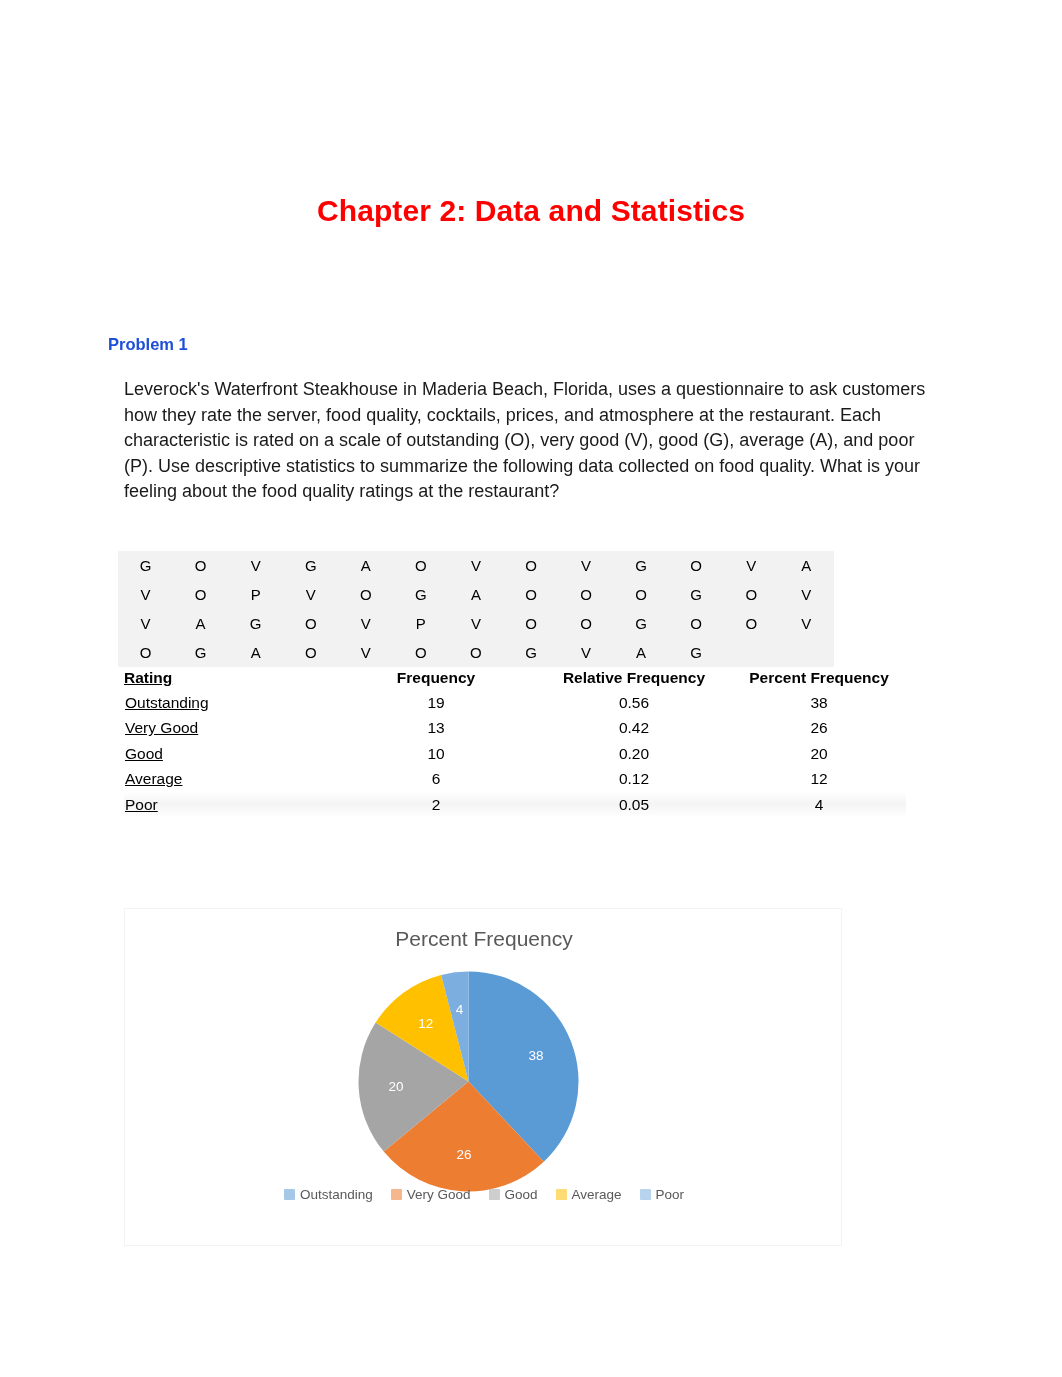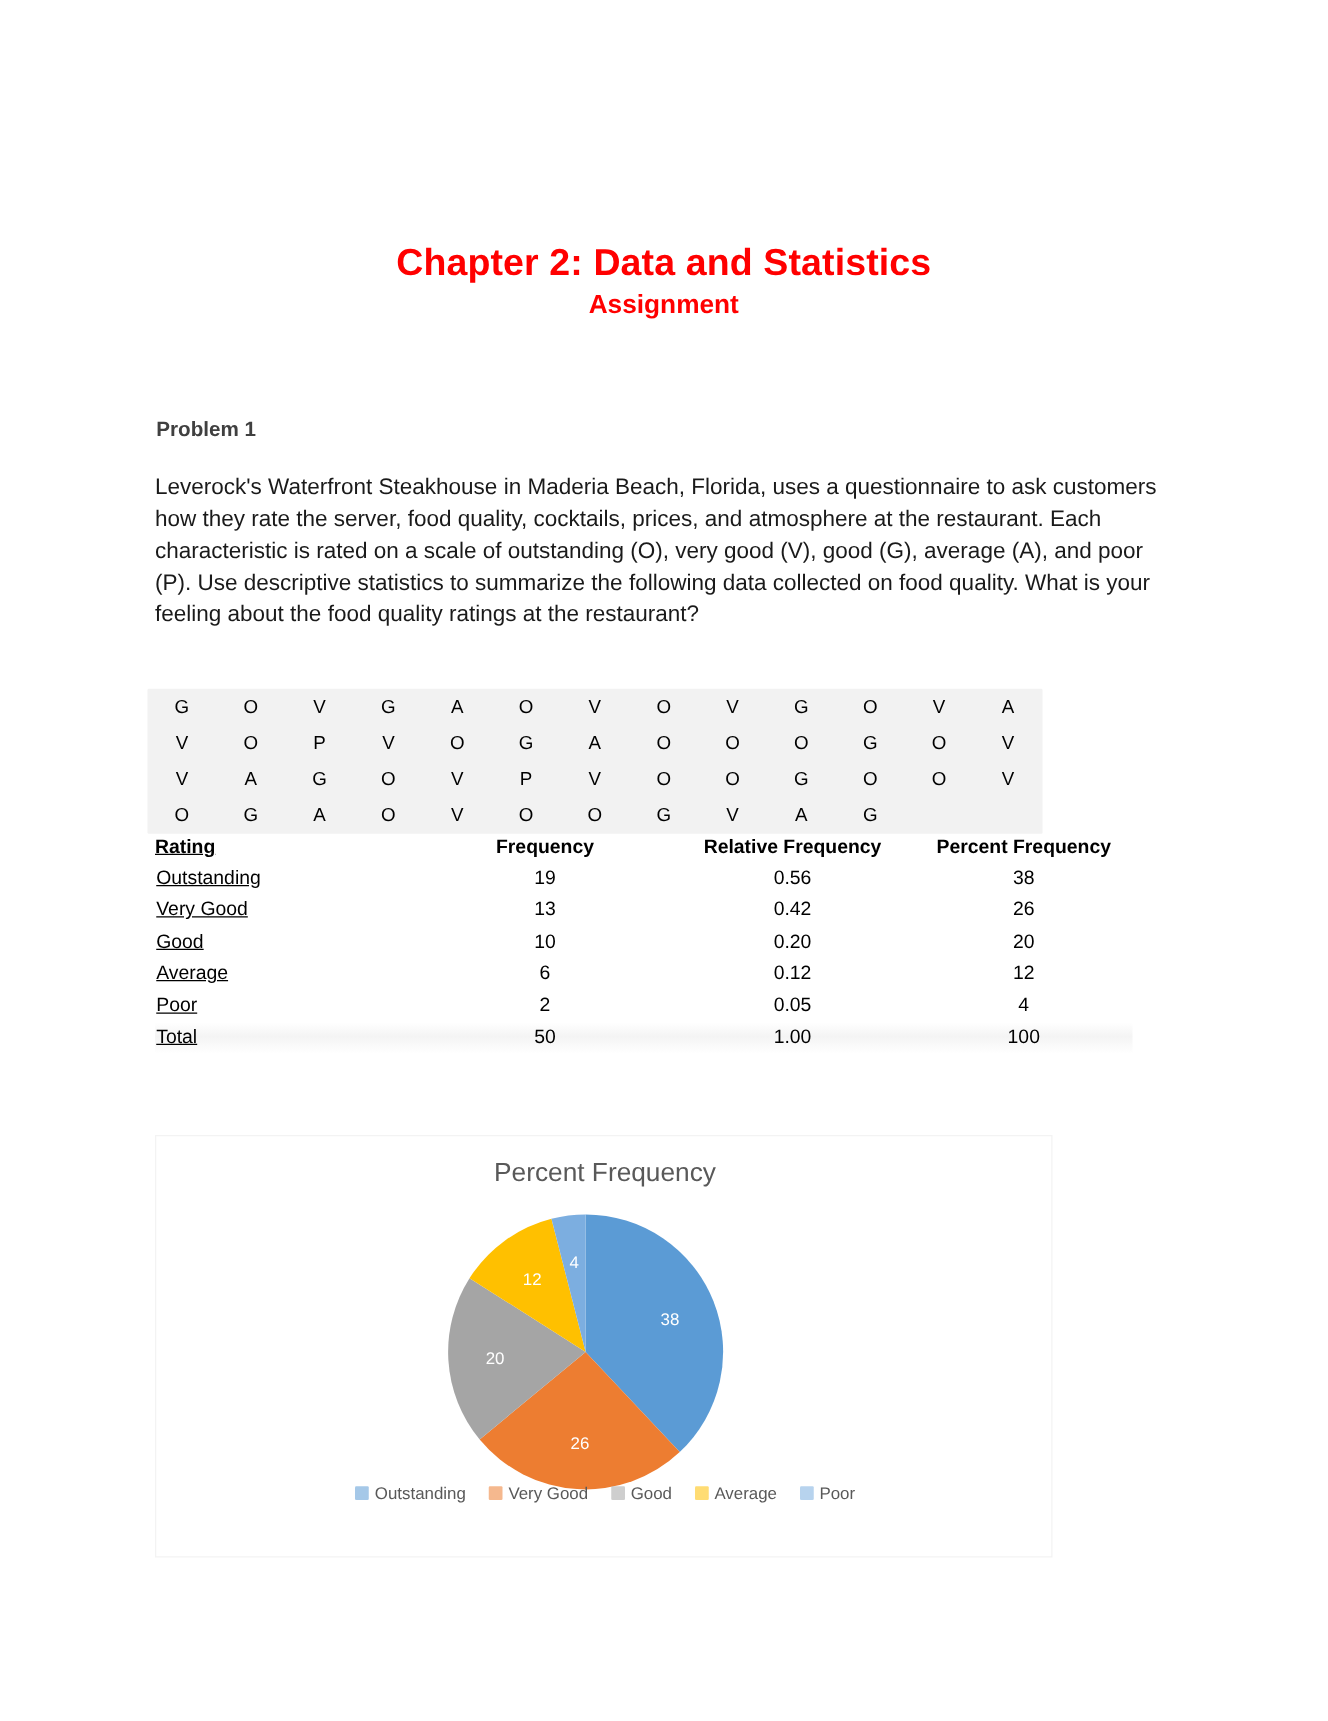--- a/index.html
+++ b/index.html
@@ -42,25 +42,25 @@
     width: 1062px;
     text-align: center;
     font-size: 21px;
     font-weight: bold;
     color: #FF0000;
   }
 
   
   .problem-heading {
     position: absolute;
-    left: 125px;
+    left: 108px;
     top: 287px;
     font-size: 16.5px;
     font-weight: bold;
-    color: #404040;
+    color: #1d4ed8;
   }
 
   
   .problem-body {
     position: absolute;
     left: 124px;
     top: 329px;
     width: 816px;
     font-size: 18px;
     line-height: 25.6px;
@@ -190,21 +190,20 @@
     font-size: 13.5px;
     color: #595959;
   }
 </style>
 </head>
 <body>
 
 <div class="page">
 
   <div class="doc-title">Chapter 2: Data and Statistics</div>
-  <div class="doc-subtitle">Assignment</div>
 
   <div class="problem-heading">Problem 1</div>
   <div class="problem-body">Leverock's Waterfront Steakhouse in Maderia Beach, Florida, uses a questionnaire to ask customers how they rate the server, food quality, cocktails, prices, and atmosphere at the restaurant. Each characteristic is rated on a scale of outstanding (O), very good (V), good (G), average (A), and poor (P). Use descriptive statistics to summarize the following data collected on food quality. What is your feeling about the food quality ratings at the restaurant?</div>
 
   <div class="data-grid">
     <table>
       <tbody id="raw-data-body">
           <tr>
             <td>G</td>
             <td>O</td>
@@ -302,26 +301,20 @@
             <td class="col-rating">Average</td>
             <td class="col-freq">6</td>
             <td class="col-rel">0.12</td>
             <td class="col-pct">12</td>
           </tr>
           <tr>
             <td class="col-rating">Poor</td>
             <td class="col-freq">2</td>
             <td class="col-rel">0.05</td>
             <td class="col-pct">4</td>
-          </tr>
-          <tr>
-            <td class="col-rating">Total</td>
-            <td class="col-freq">50</td>
-            <td class="col-rel">1.00</td>
-            <td class="col-pct">100</td>
           </tr>
         </tbody>
     </table>
   </div>
 
   <div class="chart-card">
     <div class="chart-title">Percent Frequency</div>
 
     <div class="pie-wrap">
       <svg class="pie-svg" id="pie-svg" width="225" height="225" viewBox="0 0 225 225">

